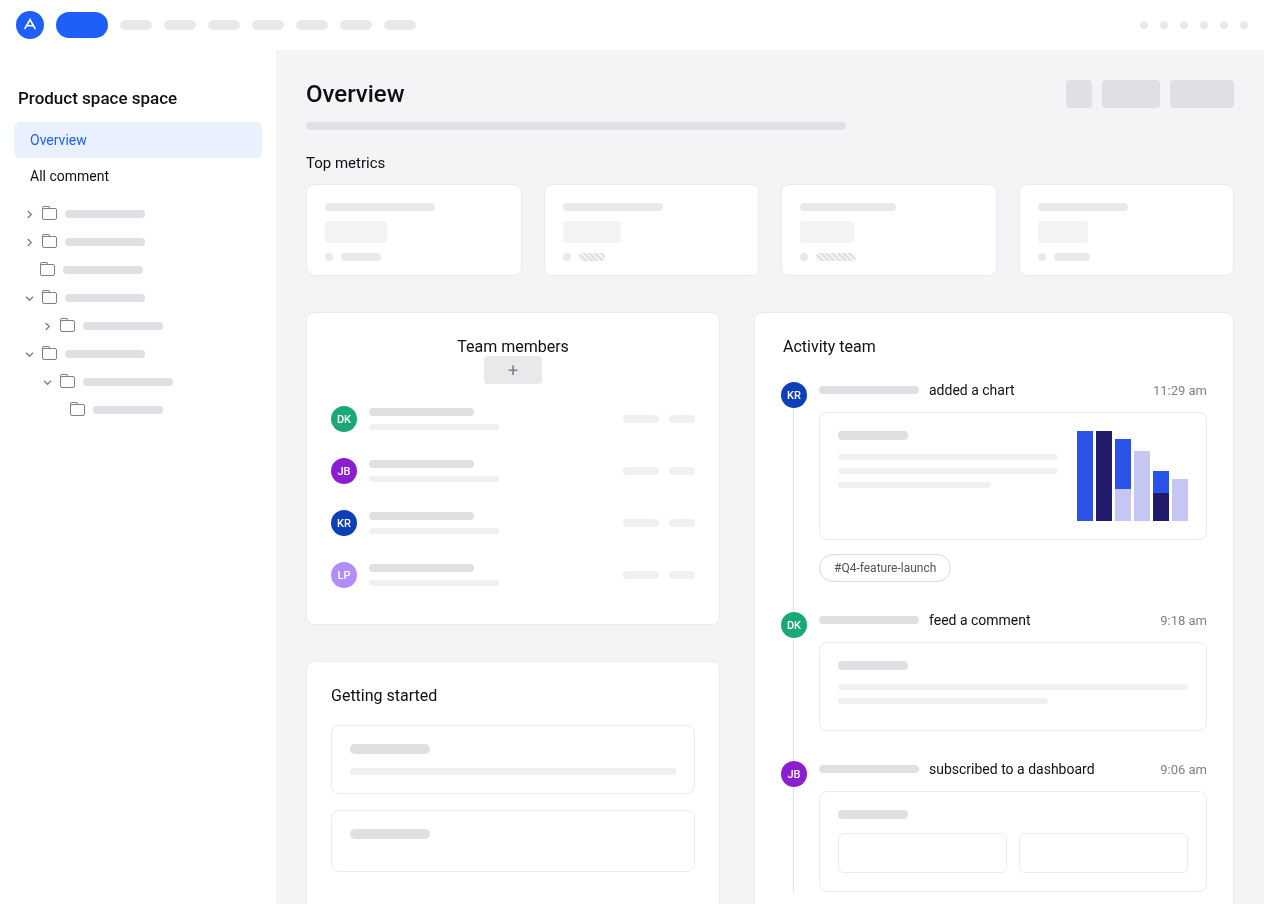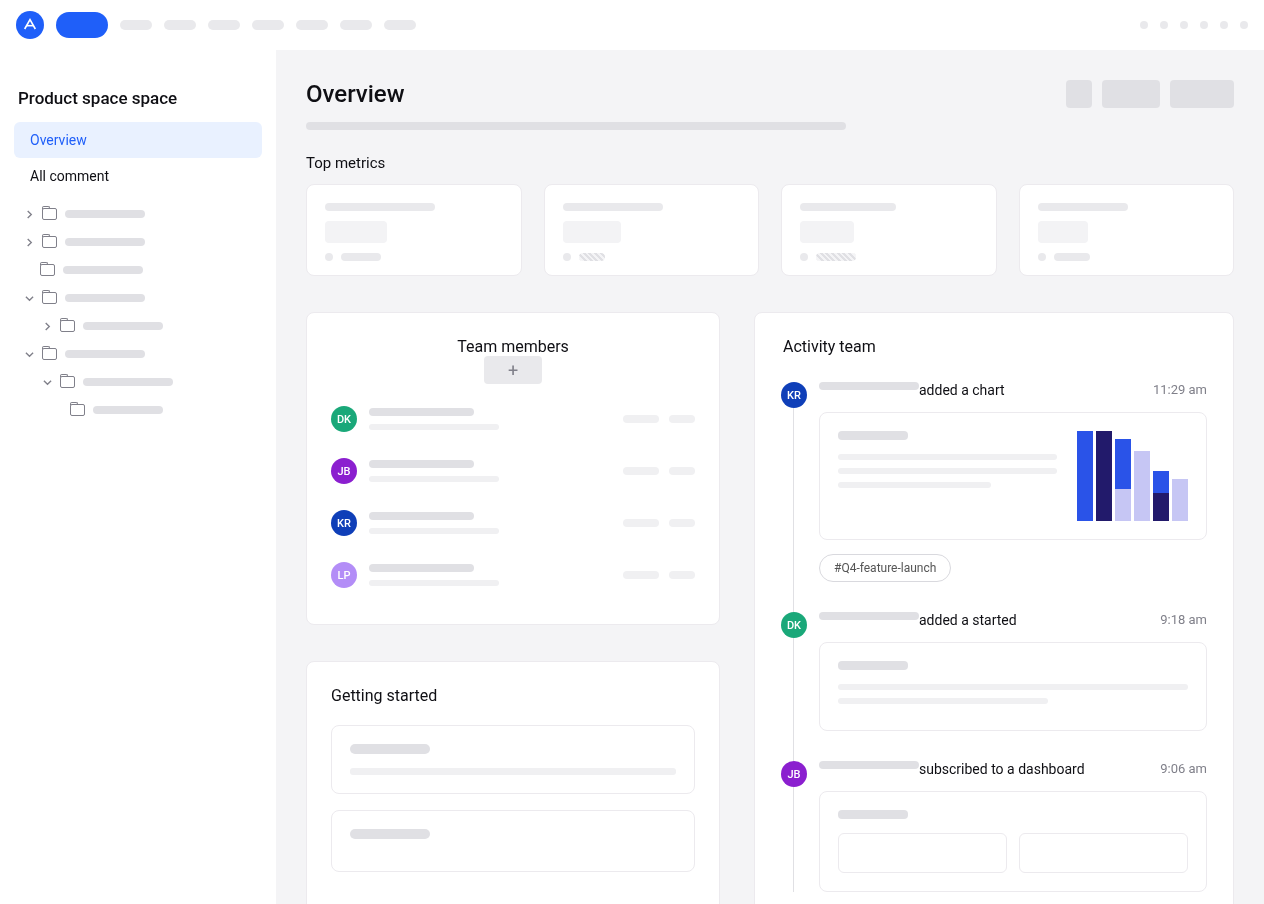--- a/index.html
+++ b/index.html
@@ -69,21 +69,21 @@
 .getting-started .gscard .l1 { height: 10px; width: 80px; background: #e0e0e4; border-radius: 5px; margin-bottom: 14px; }
 .getting-started .gscard .l2 { height: 7px; width: 100%; background: #f0f0f2; border-radius: 3px; }
 
 
 .activity-header { font-size: 16px; font-weight: 400; margin-bottom: 26px; padding: 0 2px; }
 .activity-feed { position: relative; padding-left: 14px; }
 .activity-feed::before { content: ""; position: absolute; left: 12px; top: 12px; bottom: 0; width: 1px; background: #e0e0e4; }
 .activity-item { position: relative; margin-bottom: 30px; }
 .activity-avatar { position: absolute; left: -14px; top: 0; width: 26px; height: 26px; border-radius: 50%; display: flex; align-items: center; justify-content: center; color: #fff; font-size: 11px; font-weight: 500; z-index: 1; }
 .activity-content { margin-left: 24px; }
-.activity-line1 { display: flex; align-items: flex-start; margin-bottom: 14px; }
+.activity-line1 { display: flex; align-items: center; gap: 10px; margin-bottom: 14px; }
 .activity-line1 .name-skel { height: 8px; width: 100px; border-radius: 4px; background: #e0e0e4; }
 .activity-action { font-size: 14px; color: #0f0f14; }
 .activity-time { margin-left: auto; font-size: 13px; color: #80808a; }
 
 .activity-card { border: 1px solid #eceaee; border-radius: 8px; padding: 18px; background: #fff; }
 .activity-card .ac-l1 { height: 9px; width: 70px; background: #e0e0e4; border-radius: 4px; margin-bottom: 14px; }
 .activity-card .ac-l2 { height: 6px; width: 100%; background: #f0f0f2; border-radius: 3px; margin-bottom: 8px; }
 .activity-card-with-chart { display: flex; gap: 20px; }
 .activity-card-with-chart .text-part { flex: 1; }
 .mini-chart { display: flex; align-items: flex-end; gap: 3px; height: 90px; }
@@ -362,21 +362,21 @@
       </div>
       <div class="tag-chip">#Q4-feature-launch</div>
     
     </div>
   </div>
               <div class="activity-item">
     <div class="activity-avatar" style="background:#1aa879">DK</div>
     <div class="activity-content">
       <div class="activity-line1">
         <div class="name-skel"></div>
-        <div class="activity-action">added a started</div>
+        <div class="activity-action">feed a comment</div>
         <div class="activity-time">9:18 am</div>
       </div>
 
       <div class="activity-card">
         <div class="ac-l1"></div>
         <div class="ac-l2"></div>
                     <div class="ac-l2" style="width:60%"></div>
       </div>
 
     </div>

